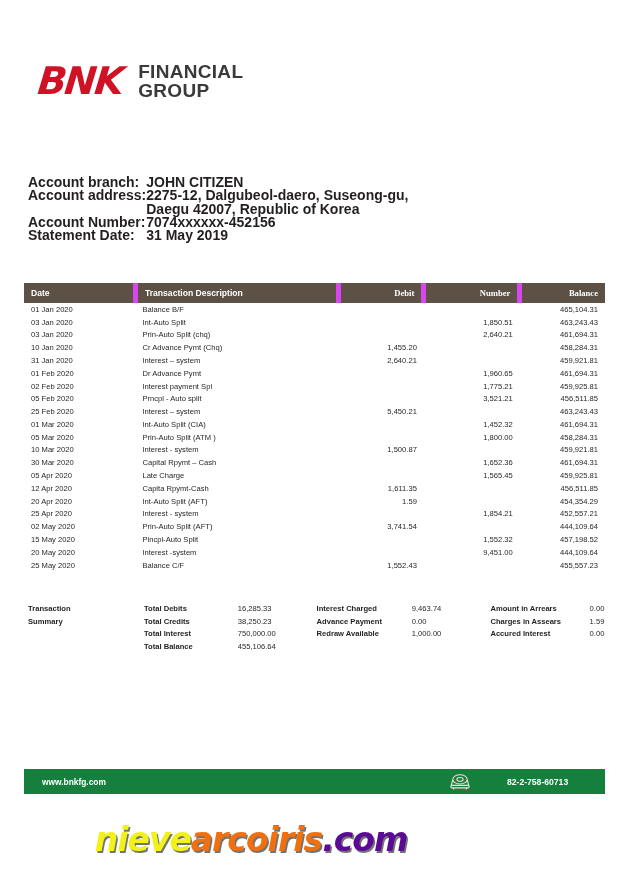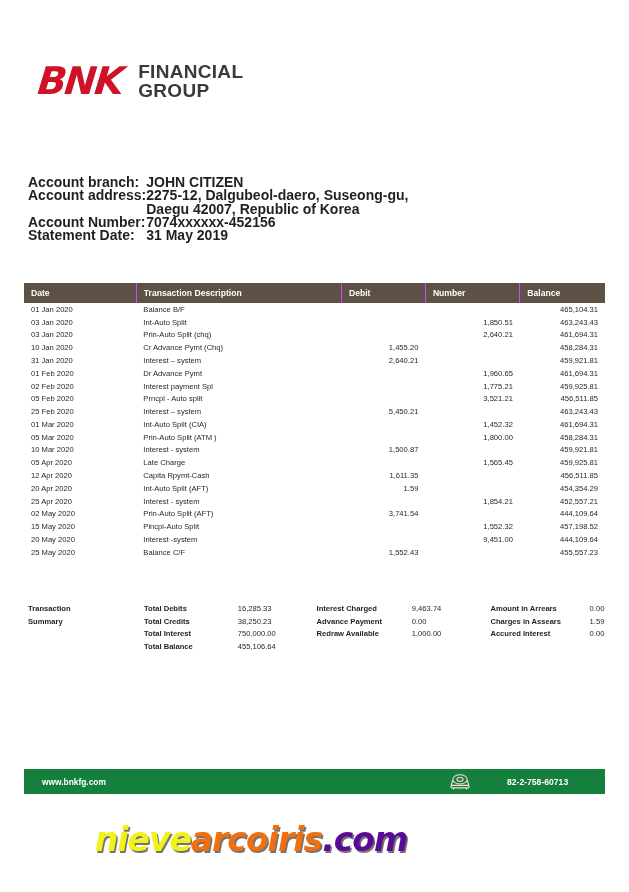--- a/index.html
+++ b/index.html
@@ -68,24 +68,24 @@
     border-collapse: collapse;
     font-size: 7.6px;
   }
   .txn thead th {
     background: #5d5146;
     color: #ffffff;
     font-size: 8.6px;
     font-weight: bold;
     padding: 5px 7px;
     text-align: left;
-    border-right: 1px solid #d946ef;
+    border-right: 5px solid #d946ef;
   }
   .txn thead th:last-child { border-right: none; }
-  .txn thead th.num { text-align: left; }
+  .txn thead th.num { text-align: right; font-family: Liberation Serif, serif; }
   .txn tbody td {
     padding: 1.9px 7px;
     white-space: nowrap;
   }
   .txn tbody td.num { text-align: right; }
   .c-date { width: 110px; }
   .c-desc { width: 215px; }
   .c-debit { width: 78px; }
   .c-credit { width: 90px; }
   .c-bal { width: 78px; }
@@ -284,20 +284,27 @@
         <td class="c-debit num"></td>
         <td class="c-credit num">1,800.00</td>
         <td class="c-bal num">458,284.31</td>
       </tr>
       <tr>
         <td class="c-date">10 Mar 2020</td>
         <td class="c-desc">Interest  - system</td>
         <td class="c-debit num">1,500.87</td>
         <td class="c-credit num"></td>
         <td class="c-bal num">459,921.81</td>
+      </tr>
+      <tr>
+        <td class="c-date">30 Mar 2020</td>
+        <td class="c-desc">Capital Rpymt – Cash</td>
+        <td class="c-debit num"></td>
+        <td class="c-credit num">1,652.36</td>
+        <td class="c-bal num">461,694.31</td>
       </tr>
       <tr>
         <td class="c-date">05 Apr 2020</td>
         <td class="c-desc">Late Charge</td>
         <td class="c-debit num"></td>
         <td class="c-credit num">1,565.45</td>
         <td class="c-bal num">459,925.81</td>
       </tr>
       <tr>
         <td class="c-date">12 Apr 2020</td>

